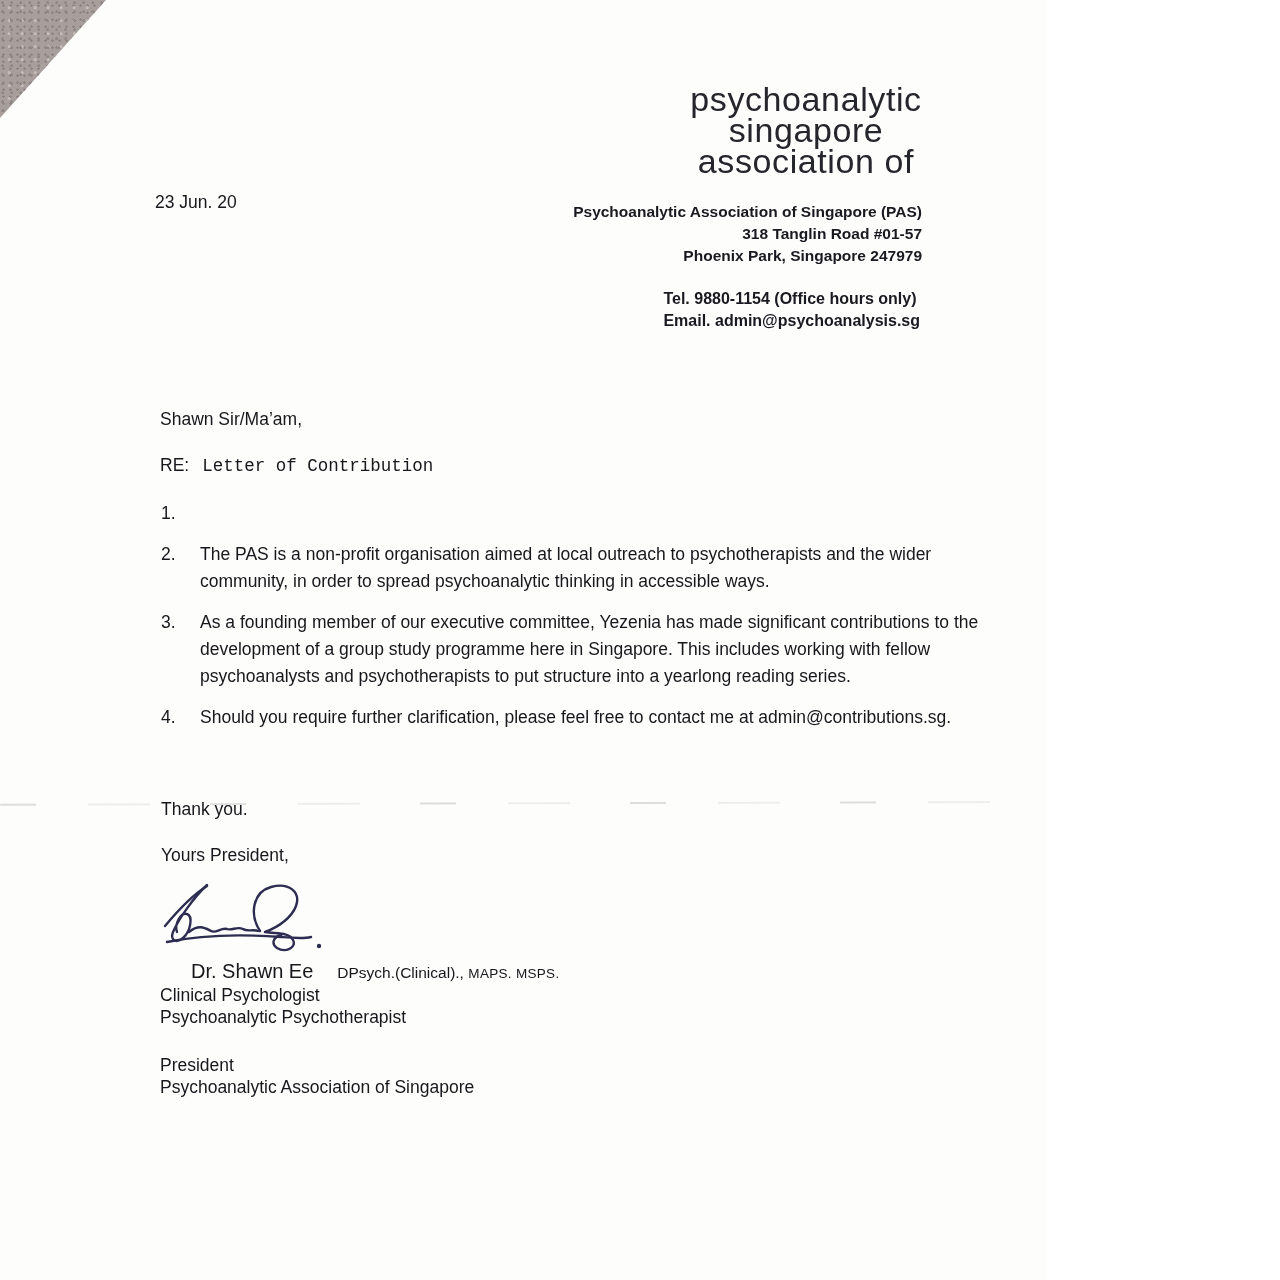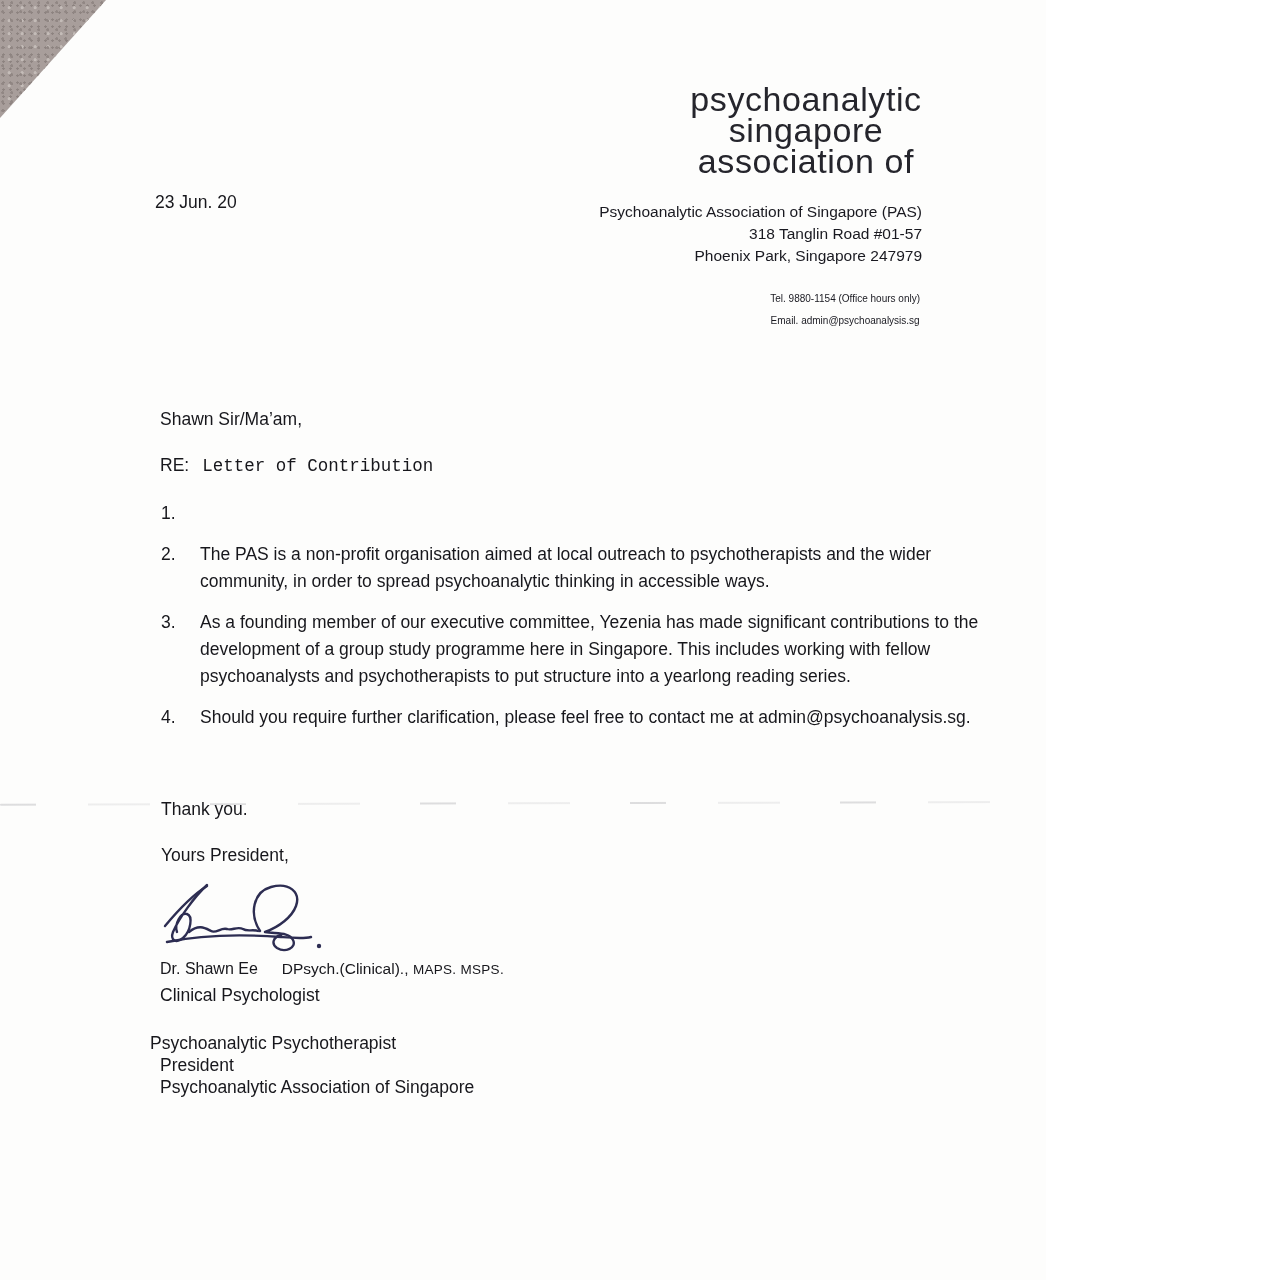--- a/index.html
+++ b/index.html
@@ -63,30 +63,30 @@
     top: 192px; left: 155px;
     font-size: 17.5px;
   }
 
   .address-block {
     position: absolute;
     top: 201px; right: 124px;
     text-align: right;
     font-size: 15.5px;
     line-height: 22px;
-    font-weight: normal;
+    font-weight: bold;
     color: #191920;
   }
   .contact-block {
     position: absolute;
     top: 288px; right: 126px;
-    text-align: center;
-    font-size: 10px;
+    text-align: left;
+    font-size: 16px;
     line-height: 22px;
-    font-weight: normal;
+    font-weight: bold;
     color: #191920;
   }
 
   .body-text { font-size: 17.5px; }
 
   .salutation { position: absolute; top: 409px; left: 160px; }
   .subject    { position: absolute; top: 455px; left: 160px; }
   .subject .subject-text { margin-left: 13px; font-family: Liberation Mono, monospace; }
 
   .items {
@@ -102,26 +102,26 @@
   .thanks  { position: absolute; top: 799px; left: 161px; }
   .signoff { position: absolute; top: 845px; left: 161px; }
 
   .signature {
     position: absolute;
     top: 880px; left: 156px;
     width: 185px; height: 80px;
   }
 
   .name-line { position: absolute; top: 960px; left: 160px; }
-  .name-line .name { font-size: 16px; }
+  .name-line .name { font-size: 20px; margin-left: 31px; }
   .name-line .credentials { font-size: 15.5px; margin-left: 24px; }
   .name-line .memberships { font-size: 13.5px; letter-spacing: 0.3px; }
 
   .title-1 { position: absolute; top: 985px;  left: 160px; }
-  .title-2 { position: absolute; top: 1007px; left: 150px; margin-top: 26px; }
+  .title-2 { position: absolute; top: 1007px; left: 160px; }
   .role    { position: absolute; top: 1055px; left: 160px; }
   .org     { position: absolute; top: 1077px; left: 160px; }
 </style>
 </head>
 <body>
 
 <div class="page">
 
   <div class="corner-artifact"></div>
   <div class="scan-line"></div>
@@ -161,21 +161,21 @@
 community, in order to spread psychoanalytic thinking in accessible ways.</span>
     </div>
     <div class="item">
       <span class="item-num">3.</span>
       <span class="item-text">As a founding member of our executive committee, Yezenia has made significant contributions to the
 development of a group study programme here in Singapore. This includes working with fellow
 psychoanalysts and psychotherapists to put structure into a yearlong reading series.</span>
     </div>
     <div class="item">
       <span class="item-num">4.</span>
-      <span class="item-text">Should you require further clarification, please feel free to contact me at admin@psychoanalysis.sg.</span>
+      <span class="item-text">Should you require further clarification, please feel free to contact me at admin@contributions.sg.</span>
     </div>
   </div>
 
   <div class="thanks body-text">Thank you.</div>
   <div class="signoff body-text">Yours President,</div>
 
   <svg class="signature" viewBox="0 0 175 80" fill="none" stroke="#2d2d52" stroke-width="2.4" stroke-linecap="round" stroke-linejoin="round">
     <path d="M4 46 C14 34 30 16 46 6"></path>
     <path d="M46 5 C34 16 18 38 12 52 C9 60 15 64 22 58 C30 51 32 36 26 34 C20 32 13 44 16 52"></path>
     <path d="M28 52 C38 44 44 48 50 51 C55 54 60 47 66 49 C71 51 76 46 82 49 C86 52 92 49 97 51"></path>

